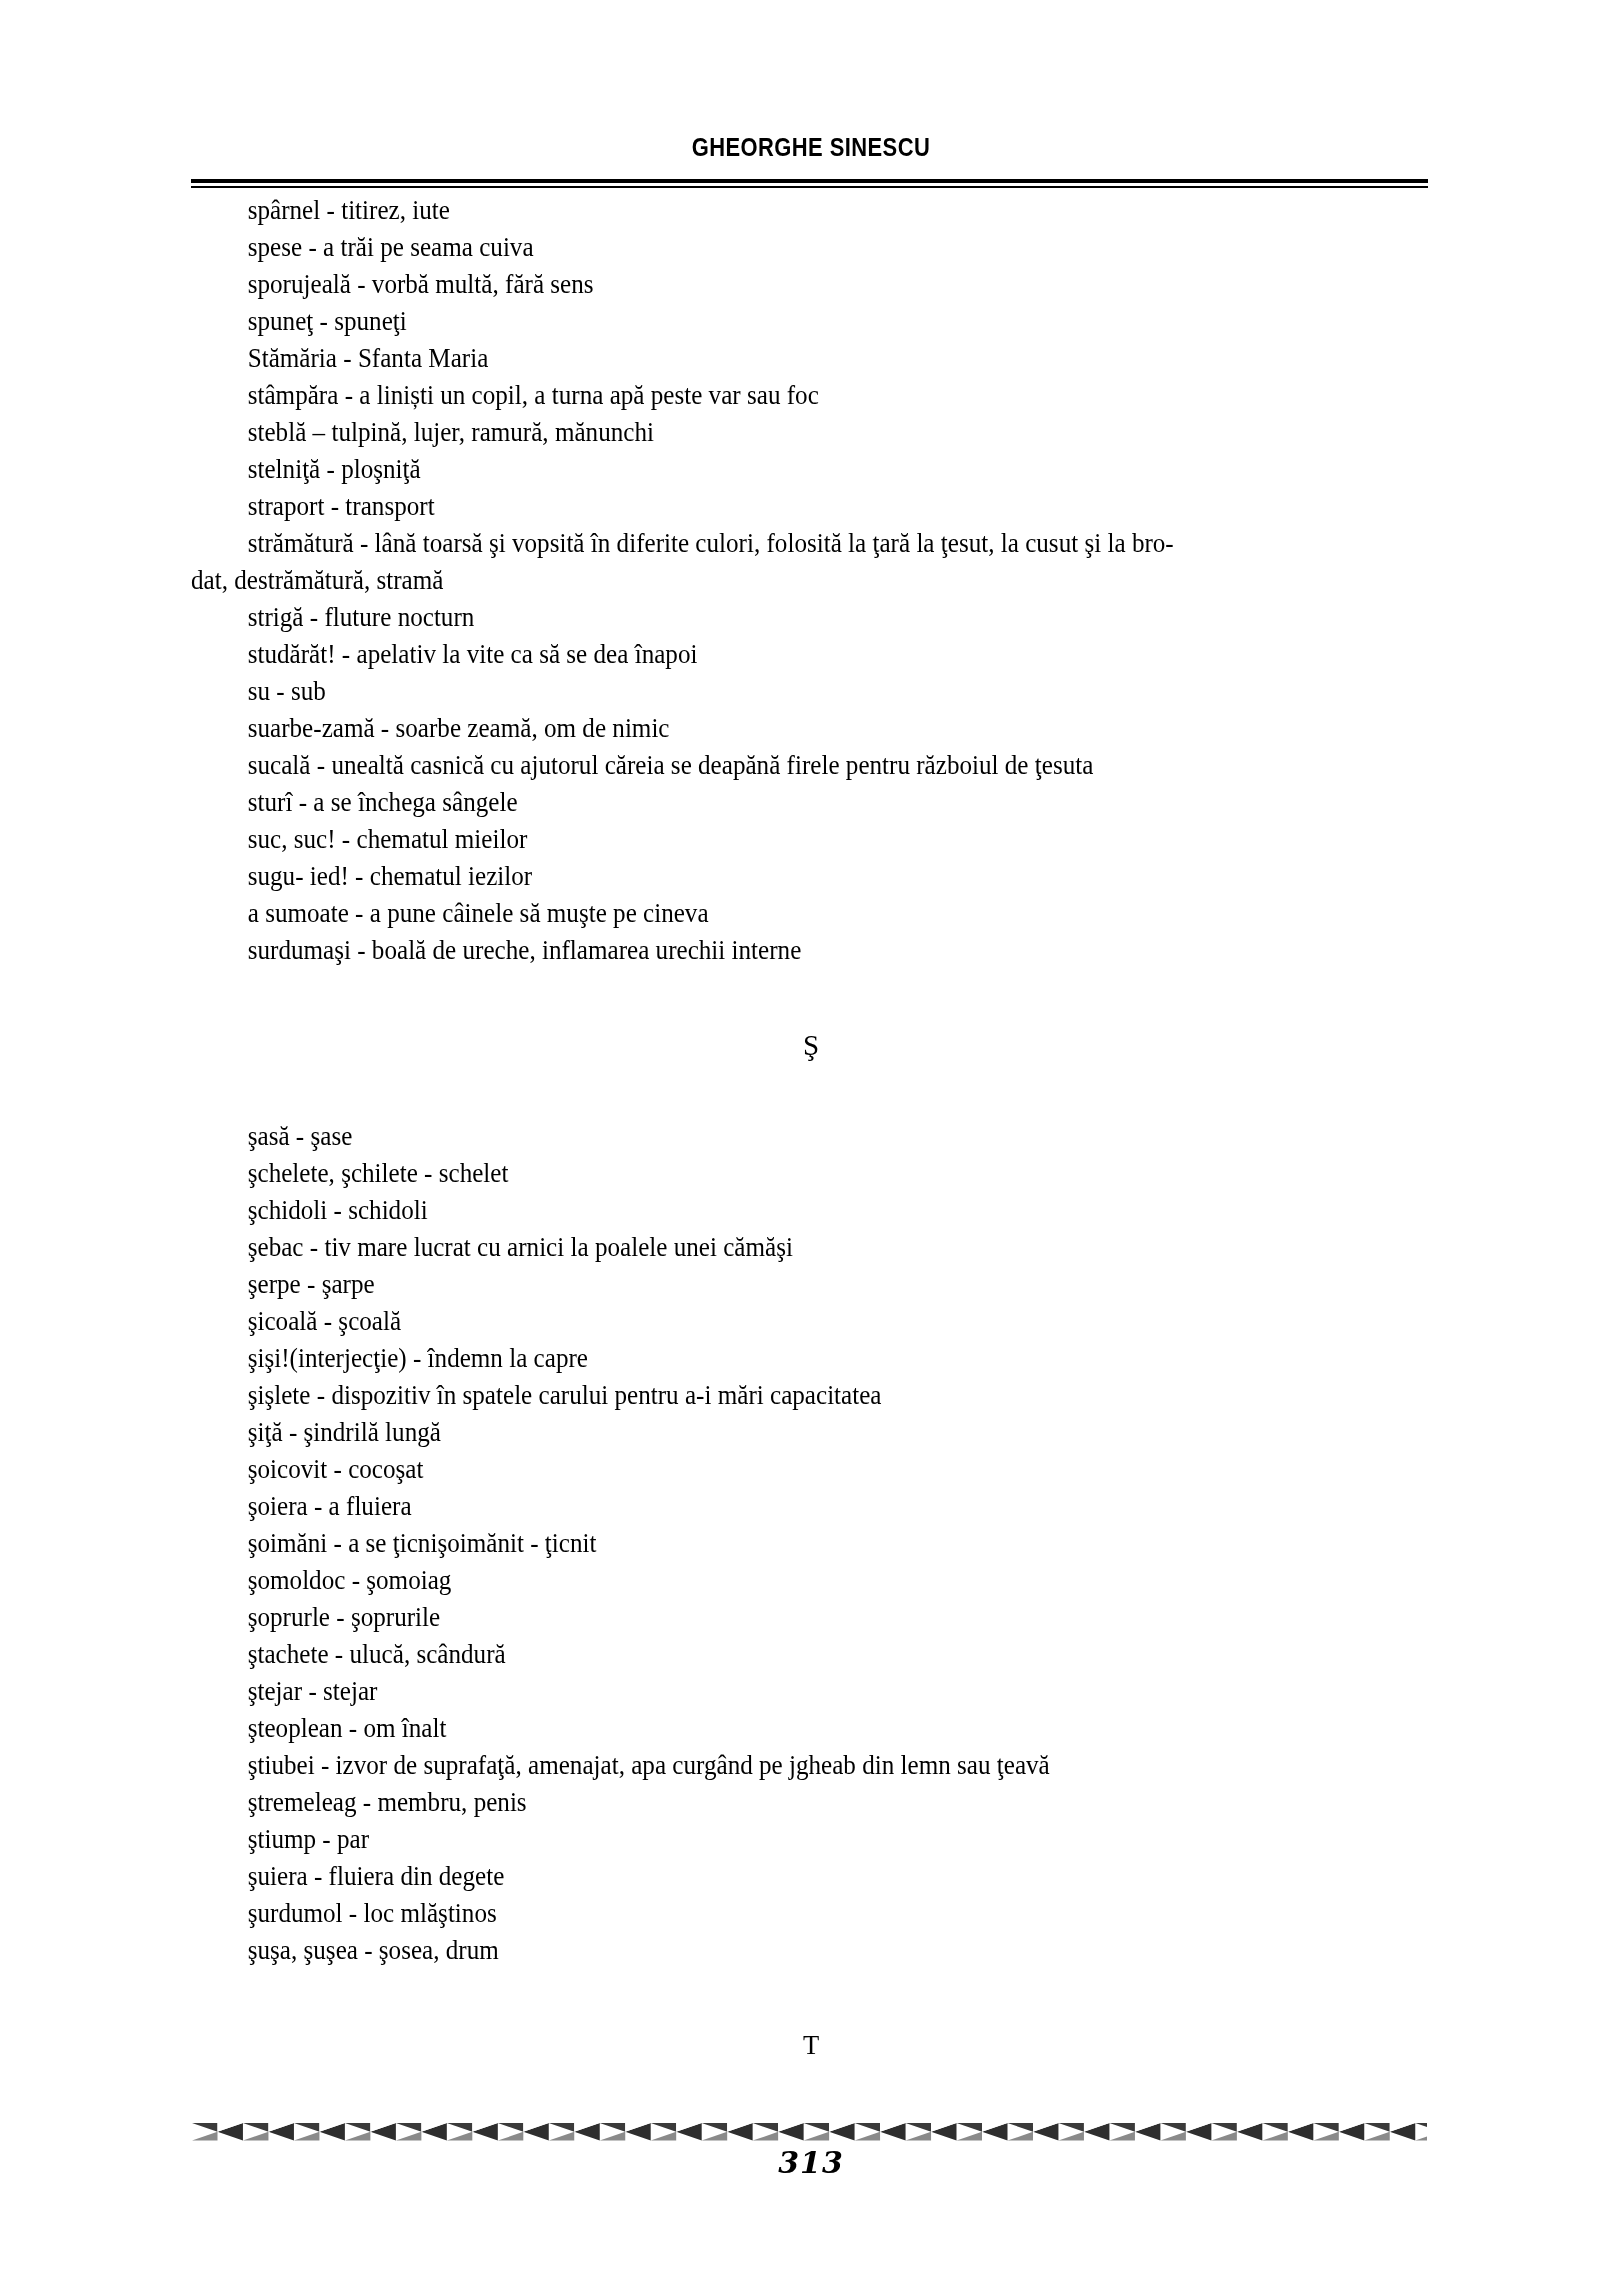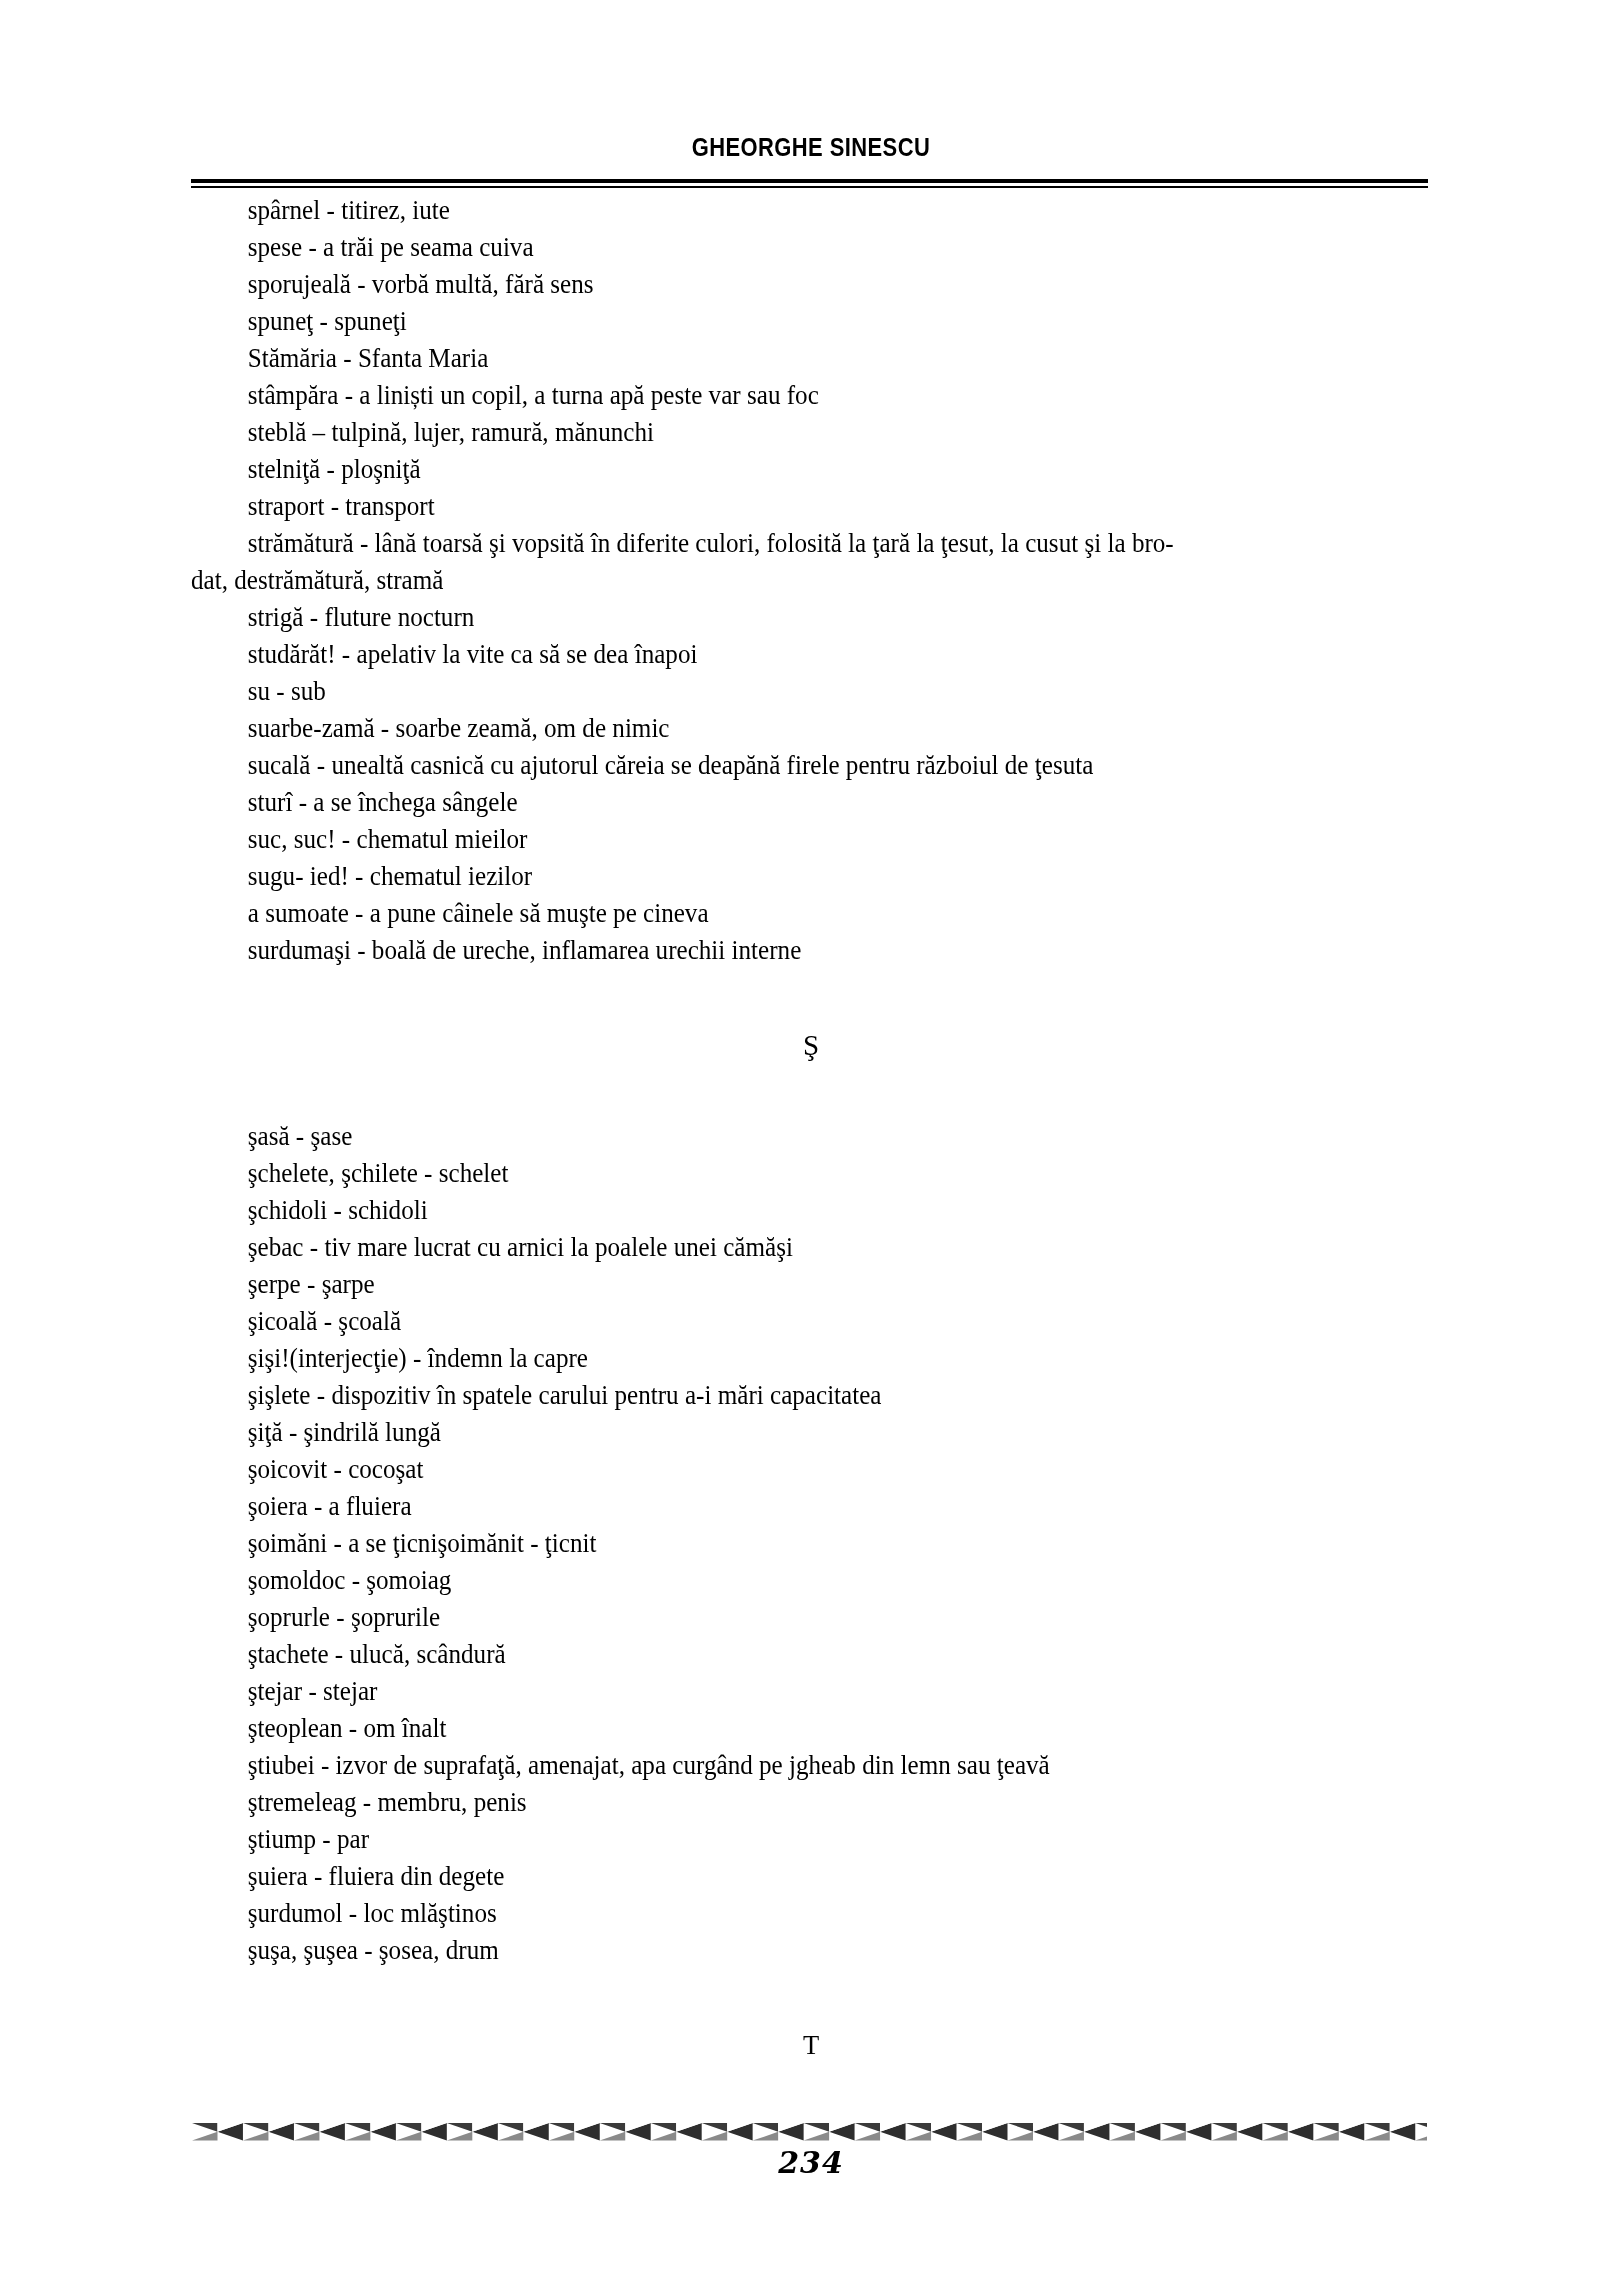--- a/index.html
+++ b/index.html
@@ -231,16 +231,16 @@
           <use href="#orn-unit" x="988"></use>
         <use href="#orn-unit" x="1040"></use>
           <use href="#orn-unit" x="1092"></use>
         <use href="#orn-unit" x="1144"></use>
           <use href="#orn-unit" x="1196"></use>
         <use href="#orn-unit" x="1248"></use>
       </g>
     </svg>
   </div>
 
-  <div class="page-number">234</div>
+  <div class="page-number">313</div>
 
 </div>
 
 
 </body></html>

